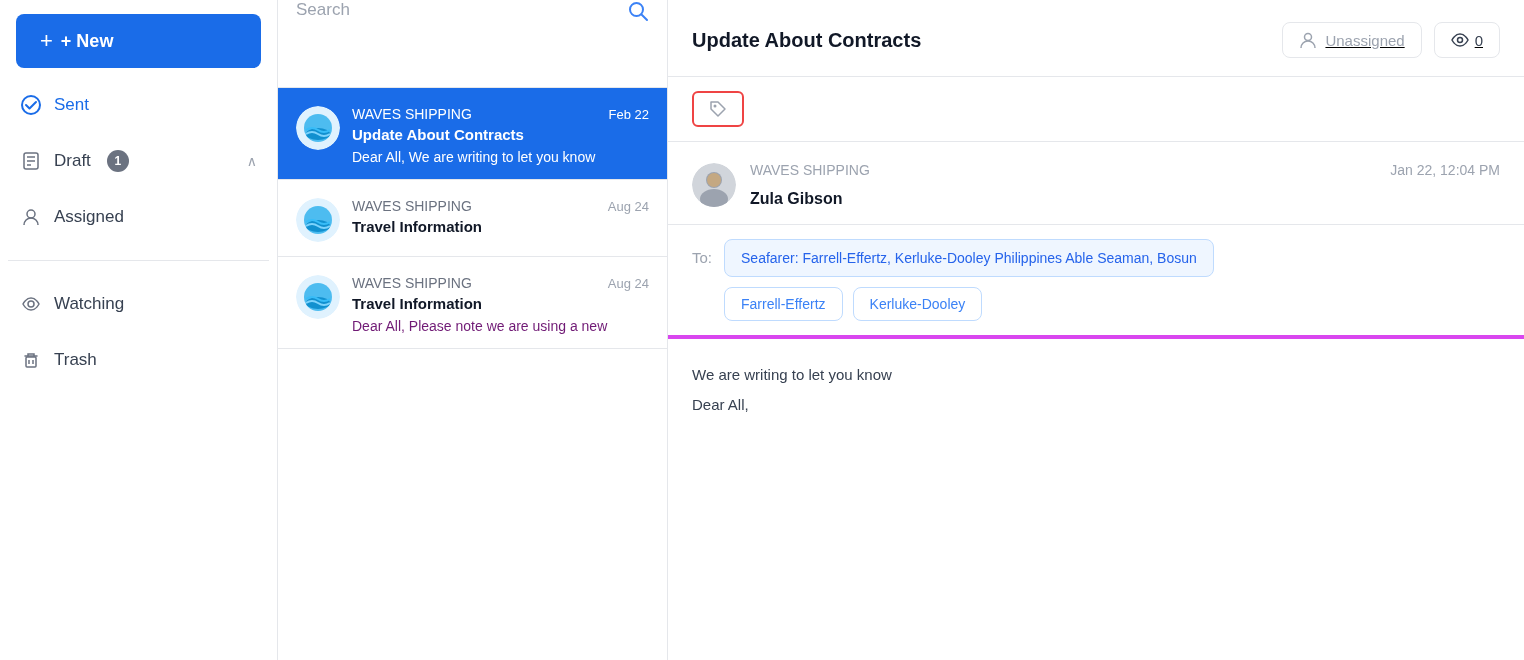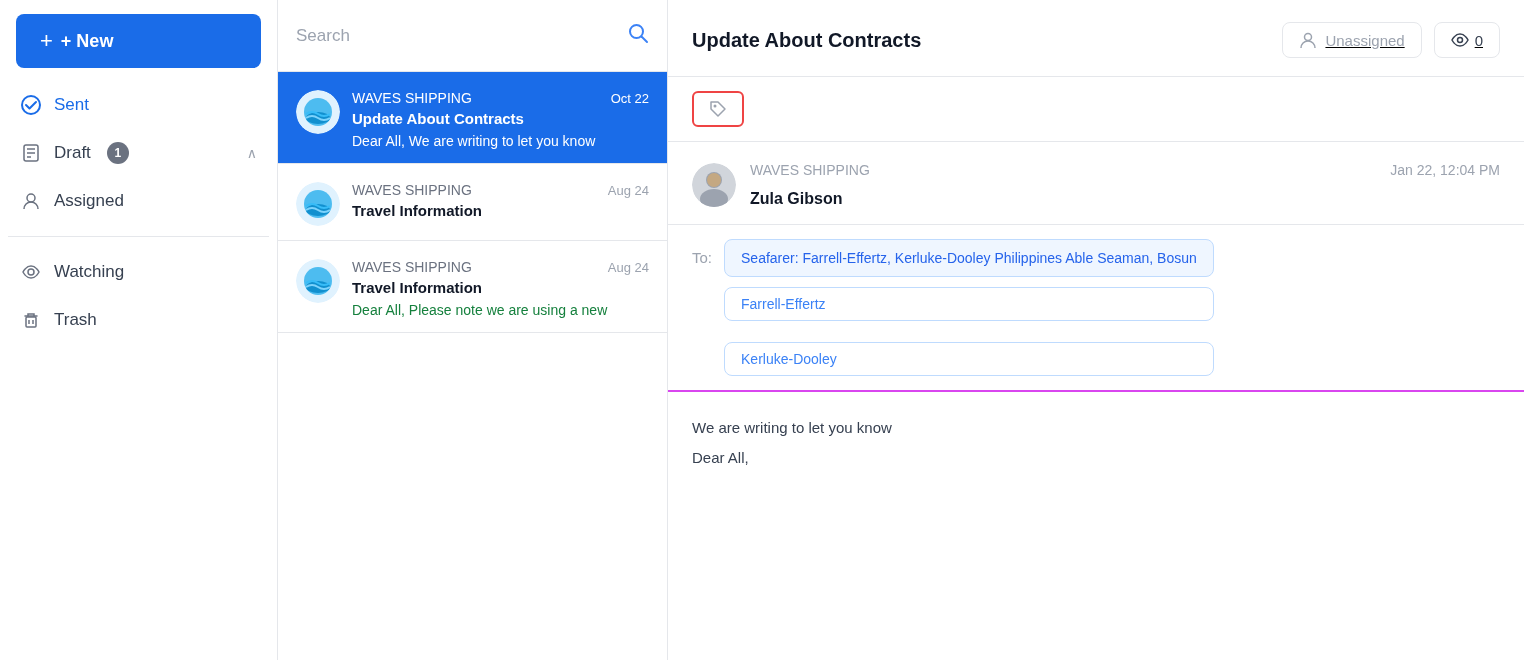--- a/index.html
+++ b/index.html
@@ -23,21 +23,21 @@
       border-radius: 8px;
       padding: 14px 24px;
       font-size: 18px;
       font-weight: 600;
       cursor: pointer;
       display: flex;
       align-items: center;
       gap: 8px;
     }
     .new-btn .plus { font-size: 22px; font-weight: 300; }
-    .sidebar-nav { display: flex; flex-direction: column; gap: 6px; padding: 0 8px; }
+    .sidebar-nav { display: flex; flex-direction: column; gap: 14px; padding: 0 8px; }
     .sidebar-item {
       display: flex;
       align-items: center;
       gap: 12px;
       padding: 10px 12px;
       border-radius: 8px;
       cursor: pointer;
       font-size: 17px;
       color: #374151;
       font-weight: 500;
@@ -65,24 +65,24 @@
     #email-list {
       width: 390px;
       min-width: 390px;
       border-right: 1px solid #e5e7eb;
       display: flex;
       flex-direction: column;
       background: #fff;
     }
     .search-bar {
       display: flex;
-      align-items: center;
+      align-items: flex-start;
       border-bottom: 1px solid #e5e7eb;
       padding: 0 18px;
-      height: 72px;
+      height: 88px;
     }
     .search-bar input {
       flex: 1;
       border: none;
       outline: none;
       font-size: 17px;
       color: #374151;
       background: transparent;
     }
     .search-bar input::placeholder { color: #9ca3af; }
@@ -113,21 +113,21 @@
       align-items: center;
       justify-content: center;
     }
     .avatar svg { width: 44px; height: 44px; }
 
     .email-content { flex: 1; min-width: 0; }
     .email-meta { display: flex; justify-content: space-between; align-items: center; margin-bottom: 4px; }
     .email-sender { font-size: 14px; font-weight: 500; color: #6b7280; }
     .email-date { font-size: 13px; color: #9ca3af; }
     .email-subject { font-size: 15px; font-weight: 700; color: #111827; margin-bottom: 6px; }
-    .email-preview { font-size: 14px; color: #15803d; white-space: nowrap; overflow: hidden; text-overflow: ellipsis; }
+    .email-preview { font-size: 14px; color: #701a75; white-space: nowrap; overflow: hidden; text-overflow: ellipsis; }
     .email-preview-multi { font-size: 14px; color: #6b7280; line-height: 1.4; }
 
     
     #email-detail {
       flex: 1;
       display: flex;
       flex-direction: column;
       background: #fff;
       overflow-y: auto;
     }
@@ -205,34 +205,35 @@
     .message-sender-name-group { display: flex; flex-direction: column; }
     .message-company { font-size: 14px; color: #9ca3af; font-weight: 400; }
     .message-name { font-size: 16px; font-weight: 700; color: #111827; margin-top: 12px; }
     .message-date { font-size: 14px; color: #9ca3af; }
 
     .to-section {
       padding: 14px 24px;
       display: flex;
       align-items: flex-start;
       gap: 12px;
-      border-bottom: 2px solid #d946ef;
+      border-bottom: 4px solid #d946ef;
+      text-align: right;
     }
     .to-label { font-size: 15px; color: #9ca3af; margin-top: 10px; }
     .to-recipients { display: flex; flex-direction: column; gap: 10px; }
     .recipient-main {
       border: 1px solid #bfdbfe;
       border-radius: 8px;
       padding: 10px 16px;
       font-size: 14px;
       color: #2563eb;
       background: #eff6ff;
       cursor: pointer;
     }
-    .recipient-tags { display: flex; gap: 21px; flex-direction: column; }
+    .recipient-tags { display: flex; gap: 10px; }
     .recipient-tag {
       border: 1px solid #bfdbfe;
       border-radius: 8px;
       padding: 8px 16px;
       font-size: 14px;
       color: #3b82f6;
       background: #fff;
       cursor: pointer;
     }
 
@@ -341,21 +342,21 @@
           <circle cx="22" cy="22" r="22" fill="#e0f2fe"></circle>
           <circle cx="22" cy="22" r="14" fill="#0ea5e9" opacity="0.7"></circle>
           <ellipse cx="22" cy="28" rx="12" ry="6" fill="#0284c7" opacity="0.8"></ellipse>
           <path d="M10 24 Q16 20 22 24 Q28 28 34 24" stroke="#38bdf8" stroke-width="2" fill="none"></path>
           <path d="M10 28 Q16 24 22 28 Q28 32 34 28" stroke="#7dd3fc" stroke-width="2" fill="none"></path>
         </svg>
       </div>
       <div class="email-content">
         <div class="email-meta">
           <span class="email-sender">WAVES SHIPPING</span>
-          <span class="email-date">Oct 22</span>
+          <span class="email-date">Feb 22</span>
         </div>
         <div class="email-subject">Update About Contracts</div>
         <div class="email-preview">Dear All, We are writing to let you know</div>
       </div>
     </div>
 
     <div class="email-item">
       <div class="avatar">
         <svg width="44" height="44" viewBox="0 0 44 44">
           <circle cx="22" cy="22" r="22" fill="#e0f2fe"></circle>

